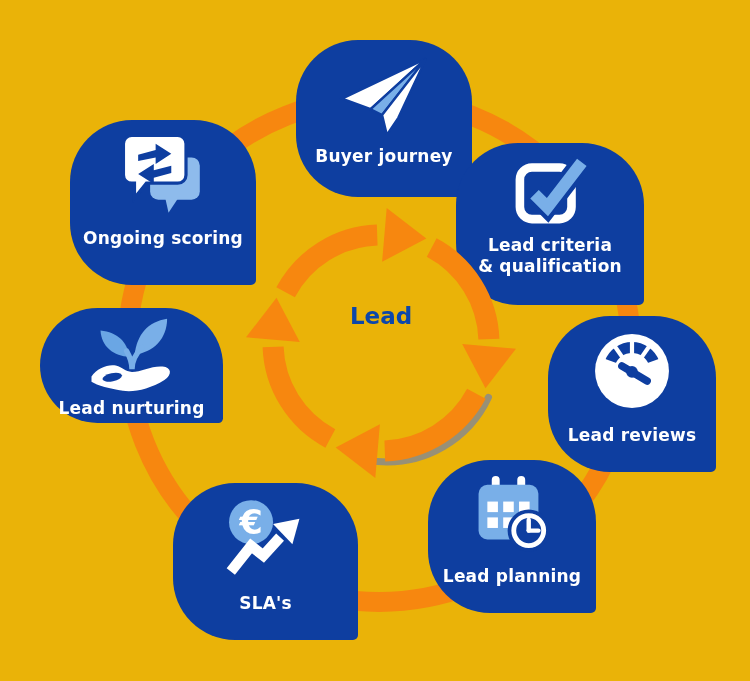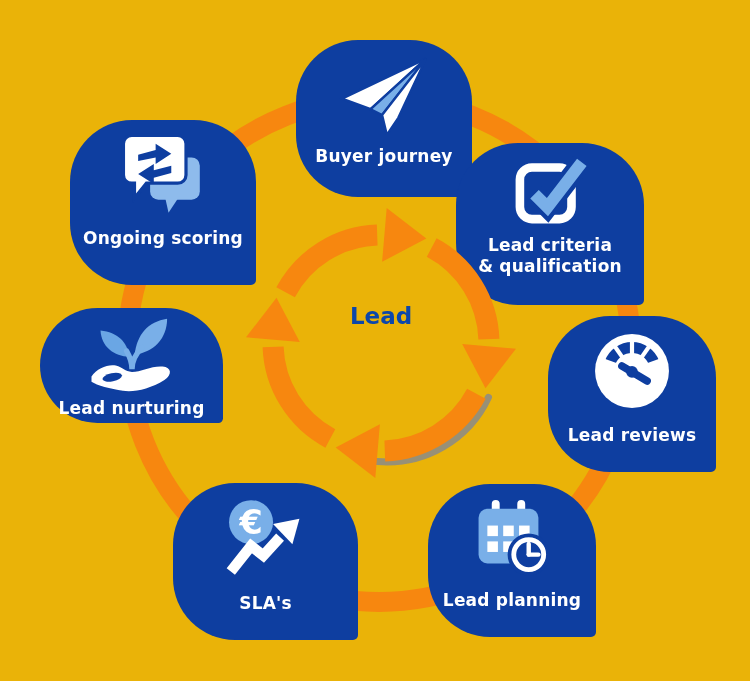--- a/index.html
+++ b/index.html
@@ -18,21 +18,21 @@
   .bubble .icon{flex:1 1 auto;display:flex;align-items:center;justify-content:center;width:100%;}
   .bubble .label{
     color:#ffffff;font-weight:bold;font-size:17px;line-height:21px;
     text-align:center;margin-bottom:26px;letter-spacing:.2px;
   }
   .b-buyer     {left:296px;top:40px; width:176px;height:157px;}
   .b-buyer .label{margin-bottom:30px;}
   .b-criteria  {left:456px;top:143px;width:188px;height:162px;}
   .b-criteria .label{margin-bottom:28px;}
   .b-scoring   {left:548px;top:316px;width:168px;height:156px;}
-  .b-planning  {left:428px;top:484px;width:168px;height:153px;}
+  .b-planning  {left:428px;top:460px;width:168px;height:153px;}
   .b-slas      {left:173px;top:483px;width:185px;height:157px;}
   .b-nurturing {left:40px; top:308px;width:183px;height:115px;}
   .b-reviews   {left:70px; top:120px;width:186px;height:165px;}
   .b-reviews .label{margin-bottom:36px;}
   
   .center-cycle{left:241px;top:203px;z-index:3;}
   .center-title{
     position:absolute;left:241px;top:299px;width:280px;z-index:4;
     text-align:center;color:#0C47AB;font-weight:bold;font-size:23px;line-height:34px;
   }

